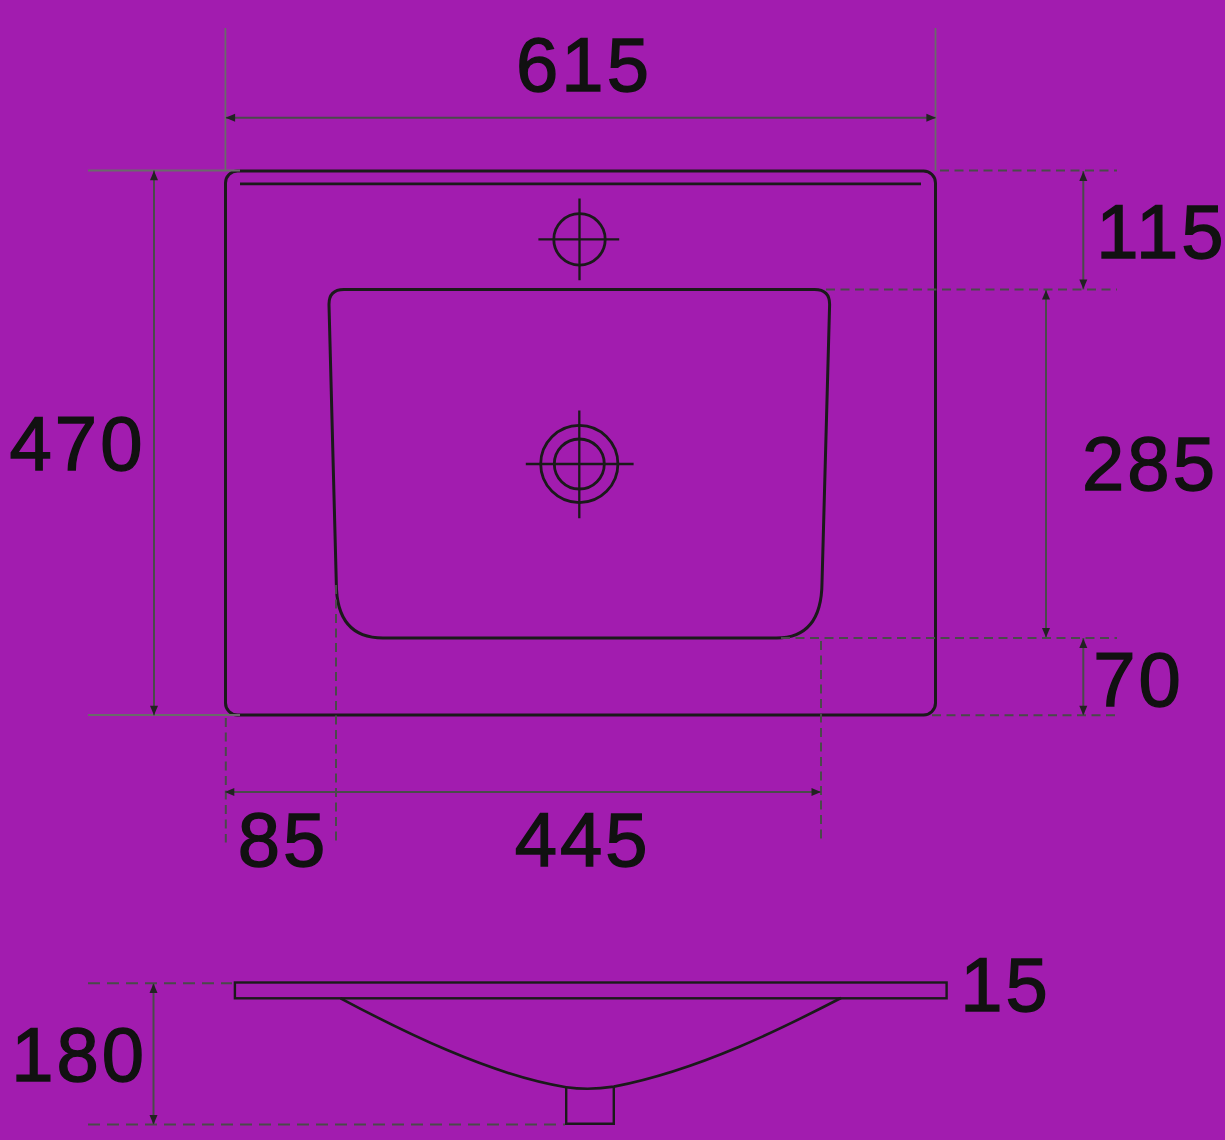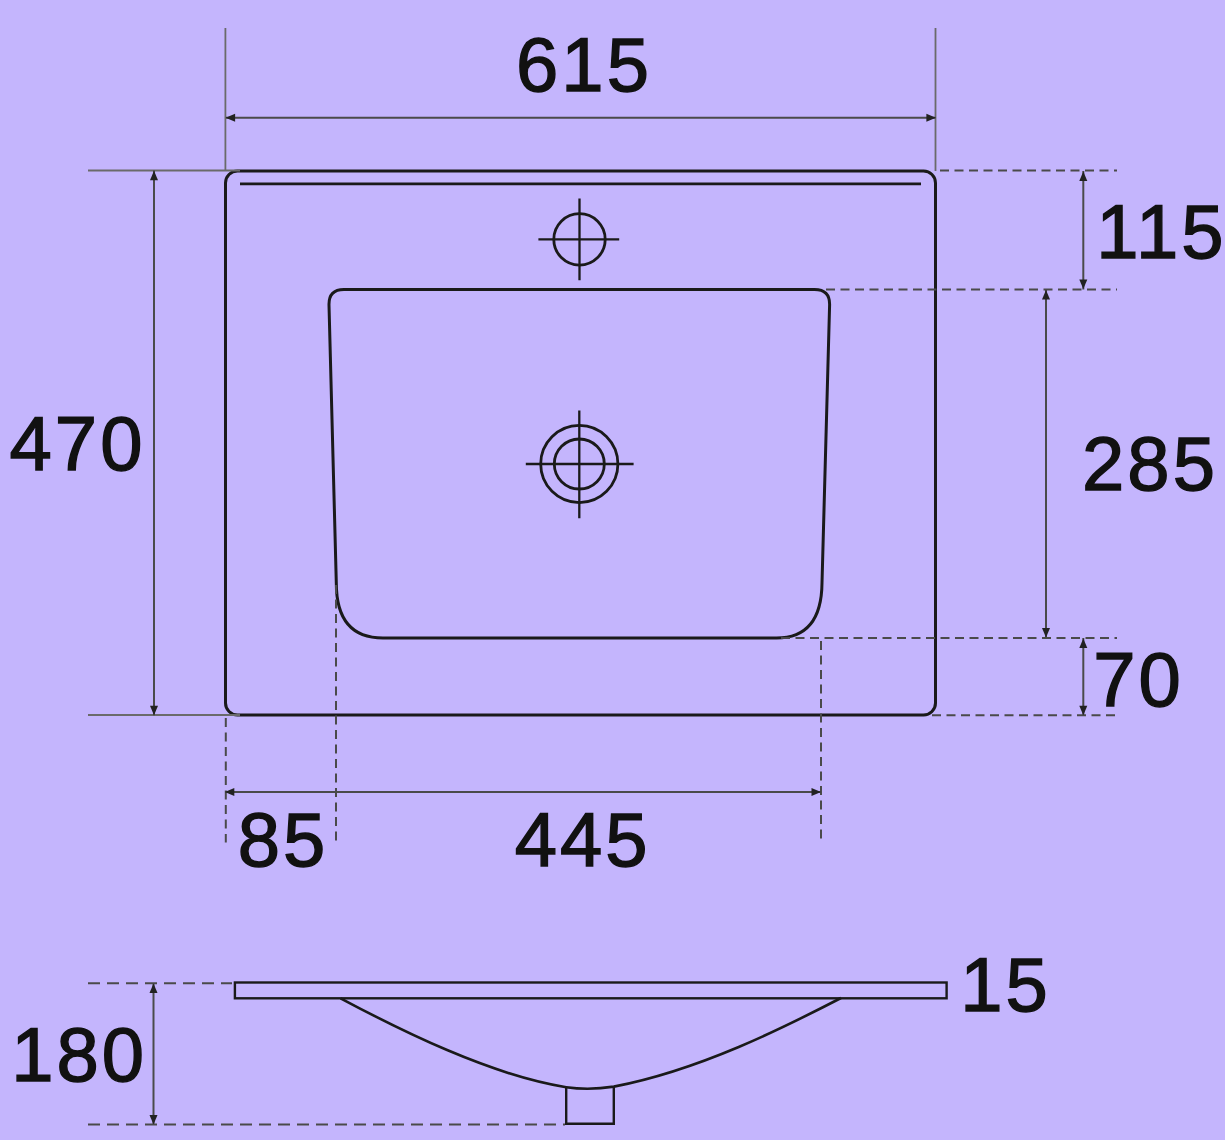--- a/index.html
+++ b/index.html
@@ -1,16 +1,16 @@
 <!DOCTYPE html>
 <html><head>
 <meta charset="utf-8">
 <style>
   html,body{margin:0;padding:0;background:#ffffff;}
-  .page{position:relative;width:1225px;height:1140px;background:#c4b5fd;overflow:hidden;text-decoration:underline;}
+  .page{position:relative;width:1225px;height:1140px;background:#a21caf;overflow:hidden;text-decoration:underline;}
   svg{display:block;}
   text{font-family:"Liberation Sans",sans-serif;fill:#111111;stroke:#111111;stroke-width:1.4px;}
 </style>
 </head>
 <body>
 <div class="page">
 <svg width="1225" height="1140" viewBox="0 0 1225 1140">
 
   <rect x="225.5" y="171" width="710" height="544" rx="12" ry="12" fill="none" stroke="#1a1a1a" stroke-width="3"></rect>
 

